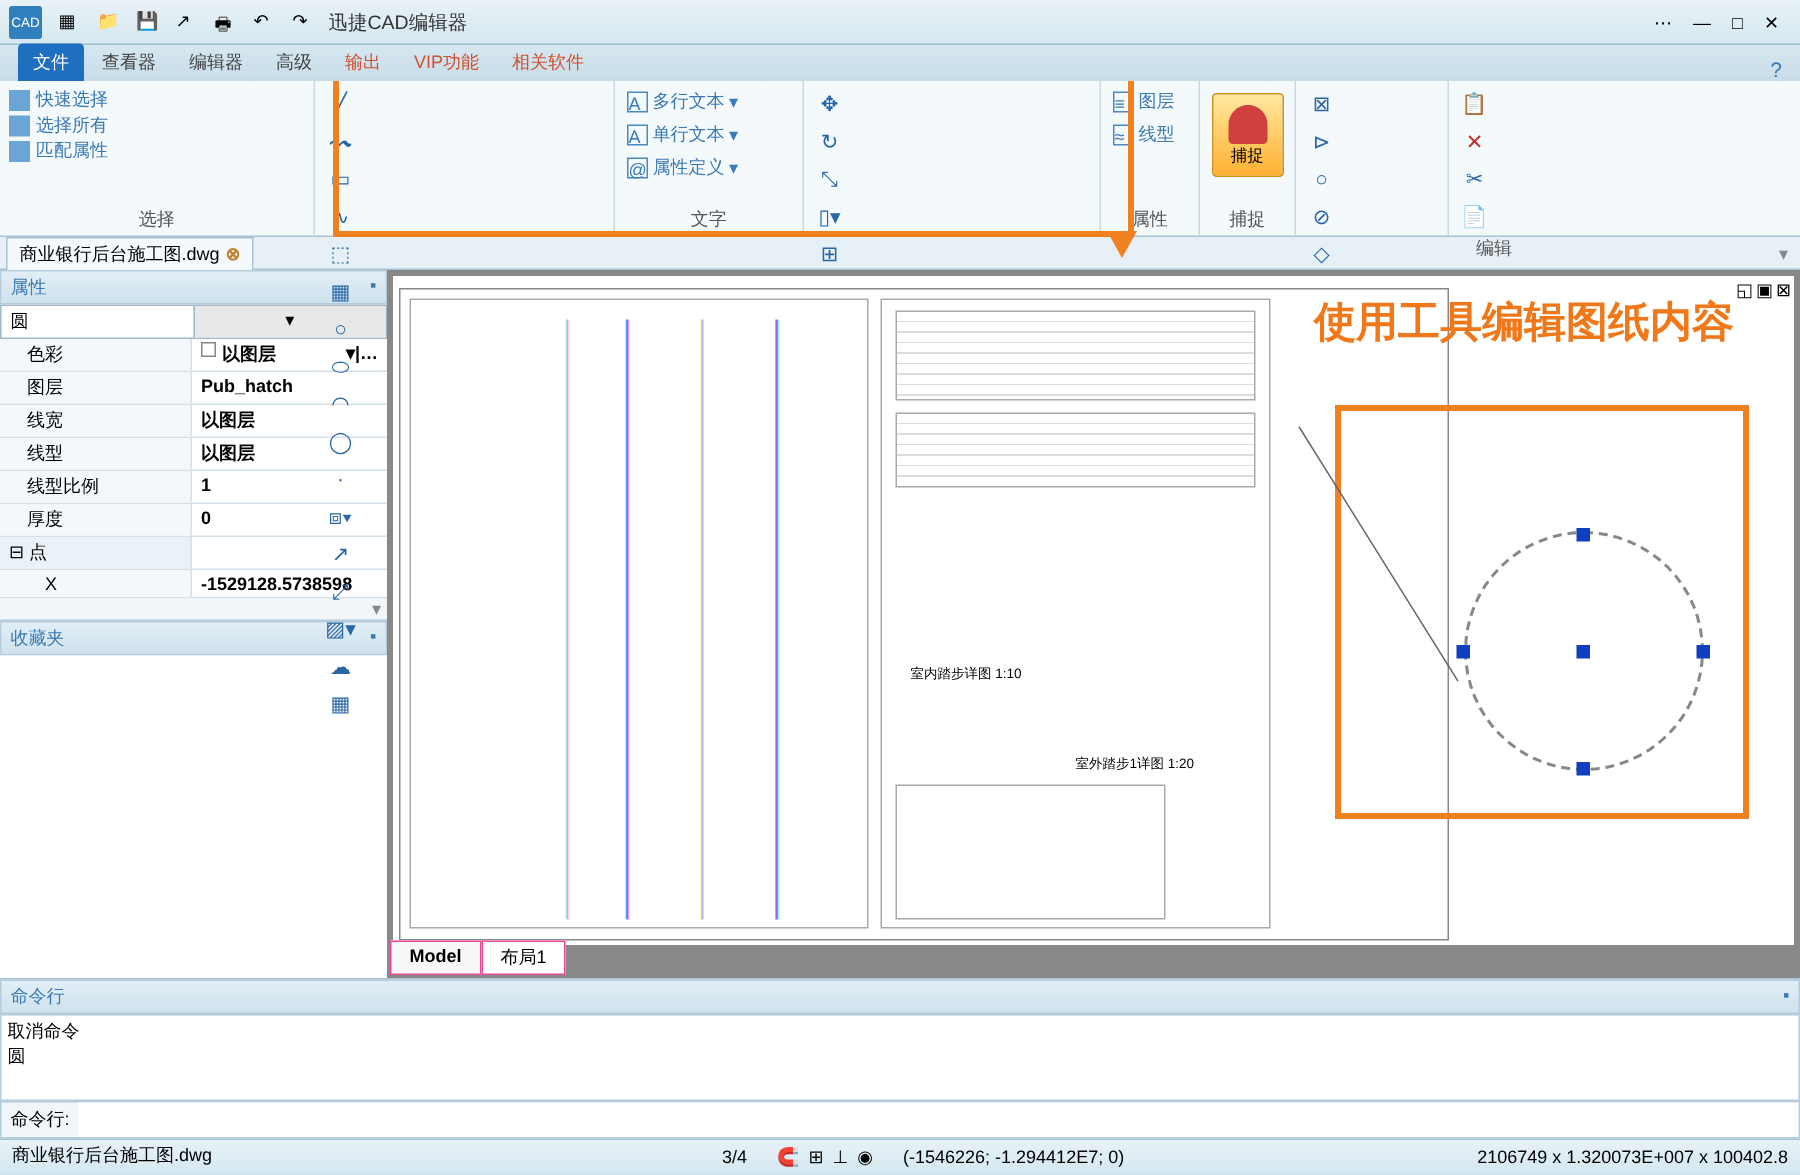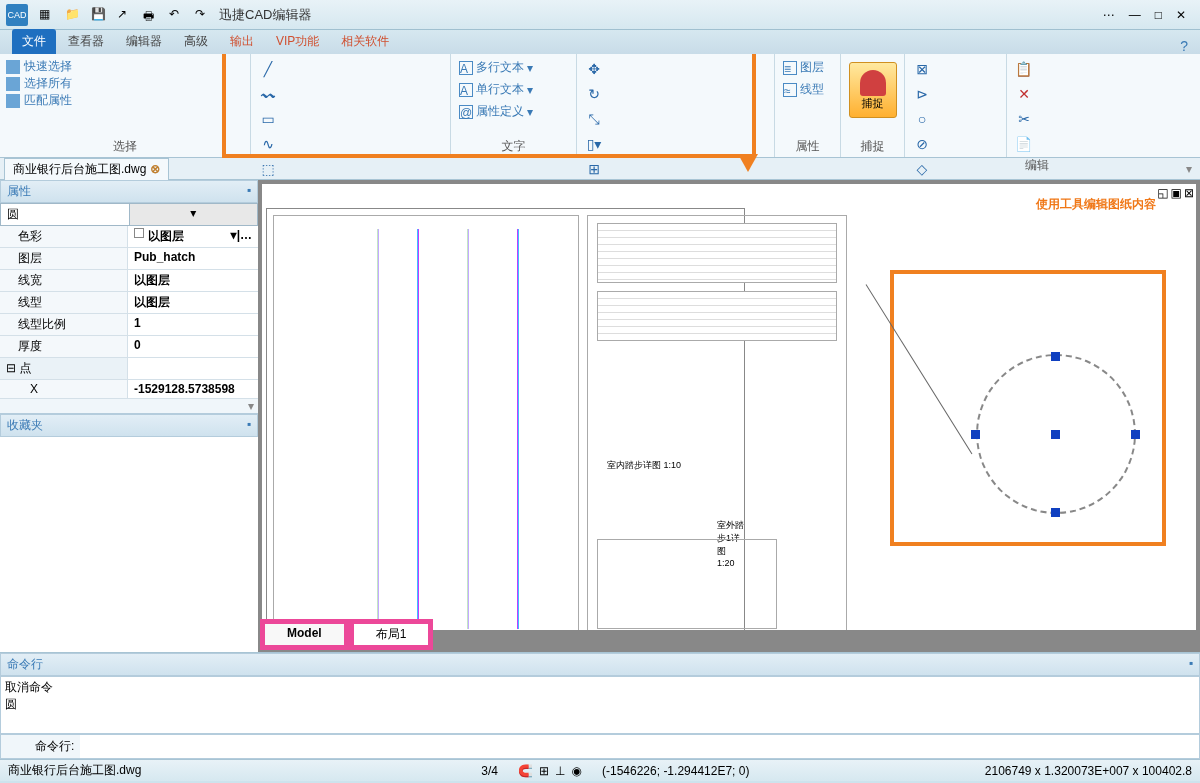--- a/index.html
+++ b/index.html
@@ -44,33 +44,33 @@
 .prop-row { display:flex; border-bottom:1px solid #d4e0e8; background:#fff; }
 .prop-row .k { width:128px; padding:2px 8px 2px 18px; border-right:1px solid #d4e0e8; background:#f4f8fb; }
 .prop-row .v { flex:1; padding:2px 6px; display:flex; align-items:flex-start;font-weight:bold; }
 .prop-row.h .k { padding-left:6px; background:#eaf2f7; }
 .fav { flex:1; display:flex; flex-direction:column; border-top:1px solid #b4ccdc; }
 .fav-hdr { display:flex; background:#e6eef4; }
 .fav-hdr div { padding:2px 6px; border:1px solid #c8d8e2; }
 .fav-body { flex:1; background:#fff; }
 .canvas-wrap { flex:1; position:relative; background:#888; }
 .canvas { position:absolute; inset:4px 4px 22px 4px; background:#fff; overflow:hidden; }
-.draw { position:absolute; left:4px; top:24px; width:479px; height:435px; border:1px solid #888; }
+.draw { position:absolute; left:4px; top:8px; width:700px; height:435px; border:1px solid #888; }
 .sheet-tabs { position:absolute; bottom:2px; left:2px; display:flex; background:#e8e8e8; }
-.sheet-tabs div { padding:2px 22px; border:5px solid #ec4899; background:#fff; }
+.sheet-tabs div { padding:2px 12px; border:1px solid #ec4899; background:#fff; }
 .sheet-tabs div.on { background:#f8f8f8; font-weight:bold; }
-.annot { position:absolute; top:12px; right:40px; color:#f07818; font-size:12px; font-weight:bold; }
+.annot { position:absolute; top:12px; right:40px; color:#f07818; font-size:28px; font-weight:bold; }
 .sel-box { position:absolute; right:30px; top:86px; width:276px; height:276px; border:4px solid #f08020; }
 .circle { position:absolute; width:160px; height:160px; border:2px dashed #888; border-radius:50%; right:60px; top:170px; }
 .grip { position:absolute; width:9px; height:9px; background:#1040c0; }
 .diag { position:absolute; width:200px; height:1px; background:#666; transform:rotate(58deg); transform-origin:left; right:130px; top:100px; }
 .cmd-area { border-top:1px solid #a8c4d4; }
 .cmd-log { height:58px; background:#fff; border:1px solid #b4ccdc; padding:2px 4px; overflow:auto; }
 .cmd-in { display:flex; background:#f0f6fa; border:1px solid #b4ccdc; }
-.cmd-in .lbl { padding:3px 6px;margin-left:28px; }
+.cmd-in .lbl { padding:3px 6px; }
 .cmd-in input { flex:1; border:none; background:#fff; padding:2px; }
 .status { height:22px; background:linear-gradient(#e8f2f7,#d6e8f0); display:flex; align-items:center; padding:0 8px; gap:20px; border-top:1px solid #a8c4d4; }
 .status .mid { margin-left:320px; }
 .status .icons { display:flex; gap:6px; }
 .status .right { margin-left:auto; }
 .bbox { position:absolute; border:1px solid #aaa; }
 .vbar { position:absolute; background:linear-gradient(90deg,#ff8,#8cf,#f8f); width:2px; }
 </style>
 </head>
 <body>
@@ -100,21 +100,21 @@
   <div class="tab">查看器</div>
   <div class="tab">编辑器</div>
   <div class="tab">高级</div>
   <div class="tab" style="color:#d05030">输出</div>
   <div class="tab" style="color:#d05030">VIP功能</div>
   <div class="tab" style="color:#d05030">相关软件</div>
   <div class="help">?</div>
 </div>
 
 <div class="ribbon">
-  <div class="r-group" style="width:251px">
+  <div class="r-group" style="width:210px">
     <div class="body">
       <div style="display:flex;gap:14px">
         <div>
           <div class="sel-row">
               <span class="ic"></span>
               <span>快速选择</span>
             </div>
           <div class="sel-row">
               <span class="ic"></span>
               <span>选择所有</span>

